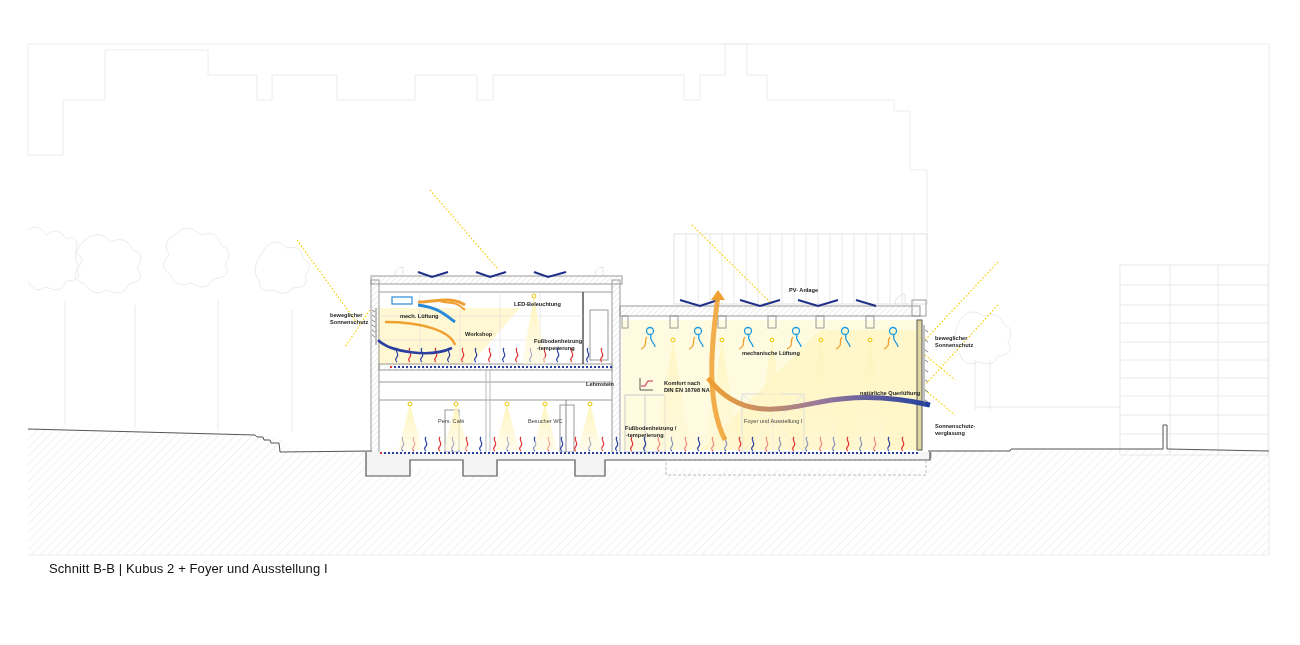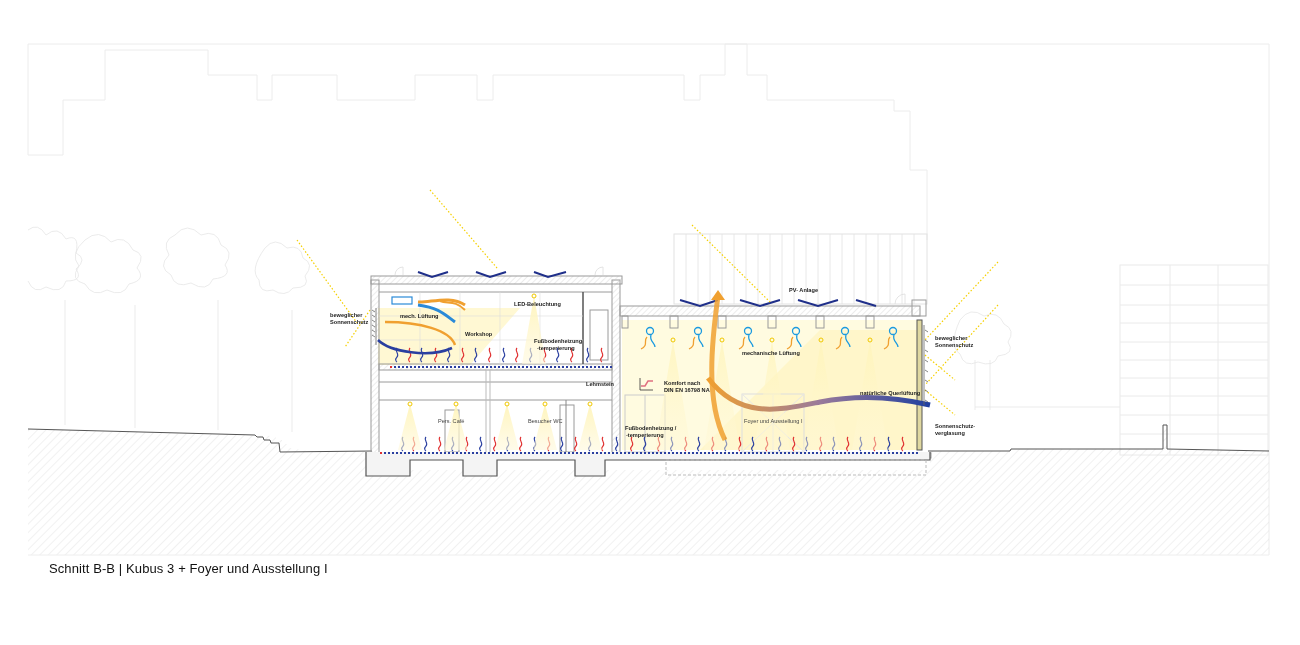--- a/index.html
+++ b/index.html
@@ -383,13 +383,13 @@
   <text class="lbl" x="742" y="355">mechanische Lüftung</text>
   <text class="lbl" x="860" y="395">natürliche Querlüftung</text>
   <text class="lbl-n" x="744" y="423">Foyer und Ausstellung I</text>
   <text class="lbl" x="935" y="340">beweglicher</text>
   <text class="lbl" x="935" y="347">Sonnenschutz</text>
   <text class="lbl" x="935" y="428">Sonnenschutz-</text>
   <text class="lbl" x="935" y="435">verglasung</text>
 </svg>
 </div>
 
-<div class="caption">Schnitt B-B | Kubus 3 + Foyer und Ausstellung I</div>
+<div class="caption">Schnitt B-B | Kubus 2 + Foyer und Ausstellung I</div>
 
 </body></html>

